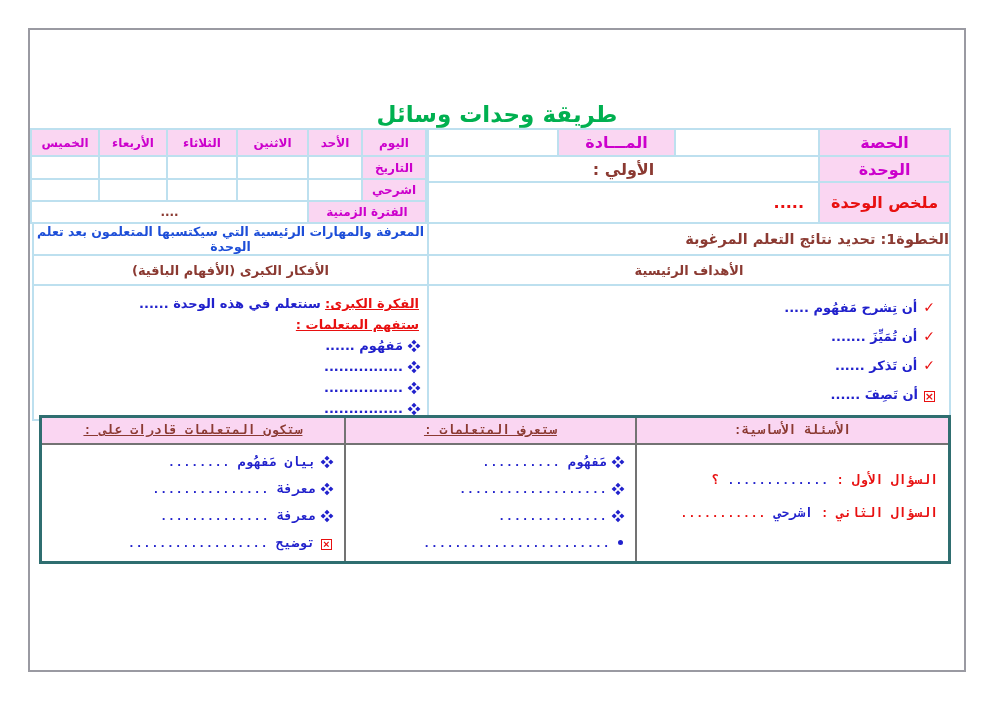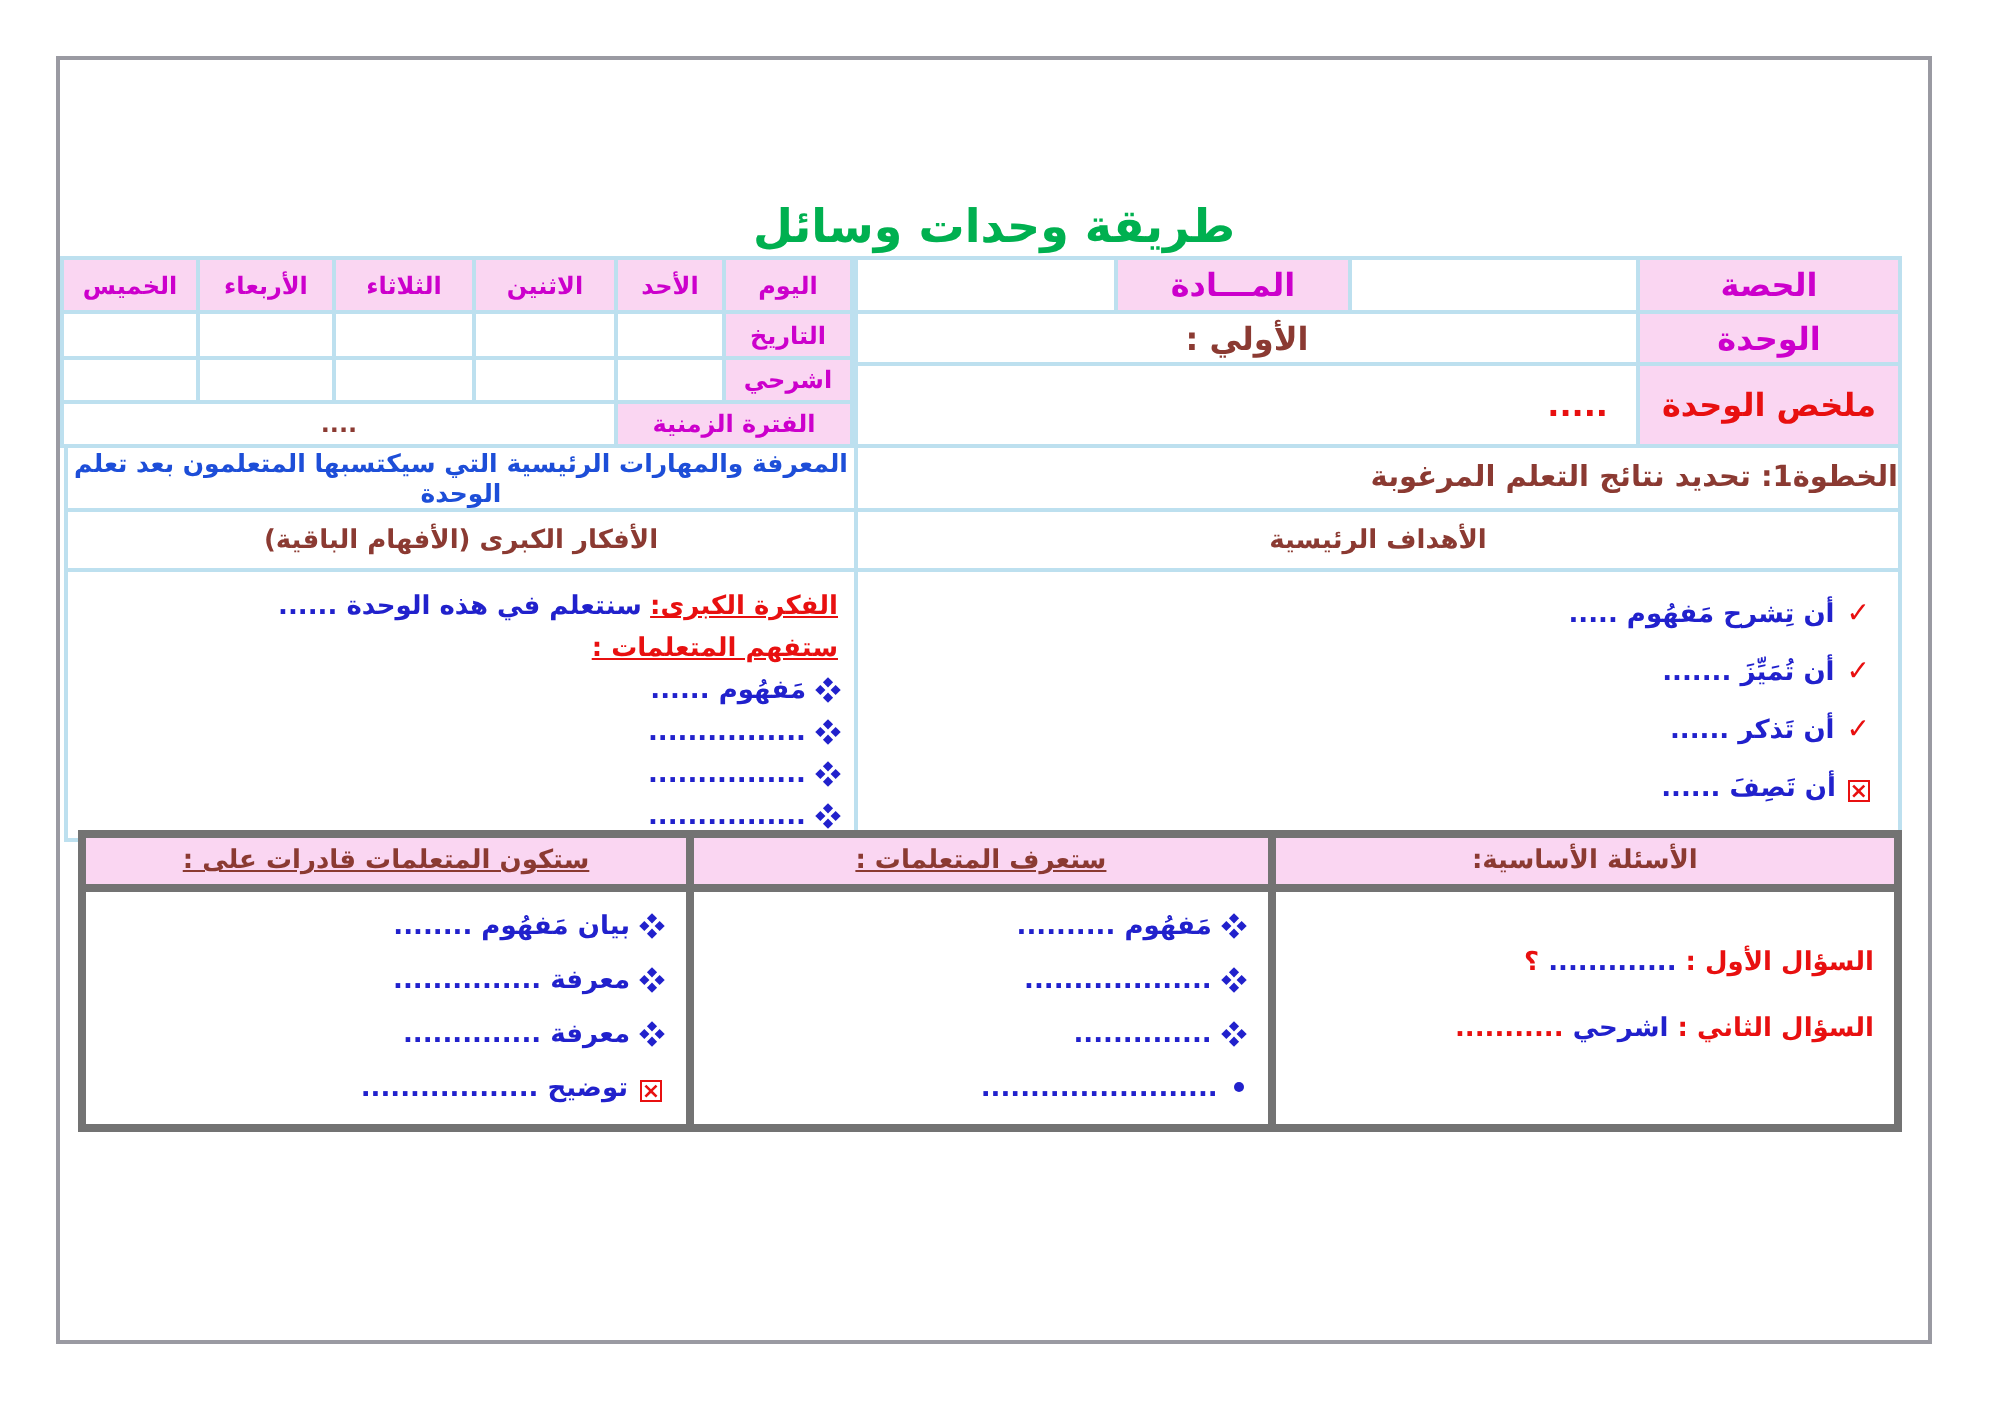--- a/index.html
+++ b/index.html
@@ -71,21 +71,21 @@
     transform: rotate(45deg) scale(0.9);
     margin-left: 6px; vertical-align: -1px;
   }
   .rdot { display: inline-block; width: 5px; height: 5px; border-radius: 50%; background: #2121cc; margin-left: 8px; vertical-align: 2px; }
 
   .bigidea-pad { padding: 7px 8px 0 0; line-height: 21px; font-size: 13px; }
   .u-line { line-height: 21px; font-size: 13px; }
 
   .bottom-block { position: absolute; top: 385px; right: 13px; width: 912px; }
   .q-table { width: 912px; border: 3px solid #2f6e70; }
-  .q-table td { border: 4px solid #737373; overflow: hidden; }
+  .q-table td { border: 2px solid #737373; overflow: hidden; font-family: Liberation Mono, monospace; }
   .q-hdr { background: #fad6f2; color: #8b3a32; font-weight: bold; font-size: 13px; text-align: center; height: 27px; }
   .q-hdr .u { text-decoration: underline; }
   .q-body { background: #ffffff; vertical-align: top; height: 112px; font-size: 13px; }
   .questions-pad { padding: 26px 10px 0 0; }
   .q-line { margin-bottom: 13px; line-height: 20px; font-size: 13px; }
   .list-pad { padding: 8px 12px 0 0; }
   .li-line { margin-bottom: 8px; line-height: 19px; font-size: 13px; }
 </style>
 </head>
 <body>

